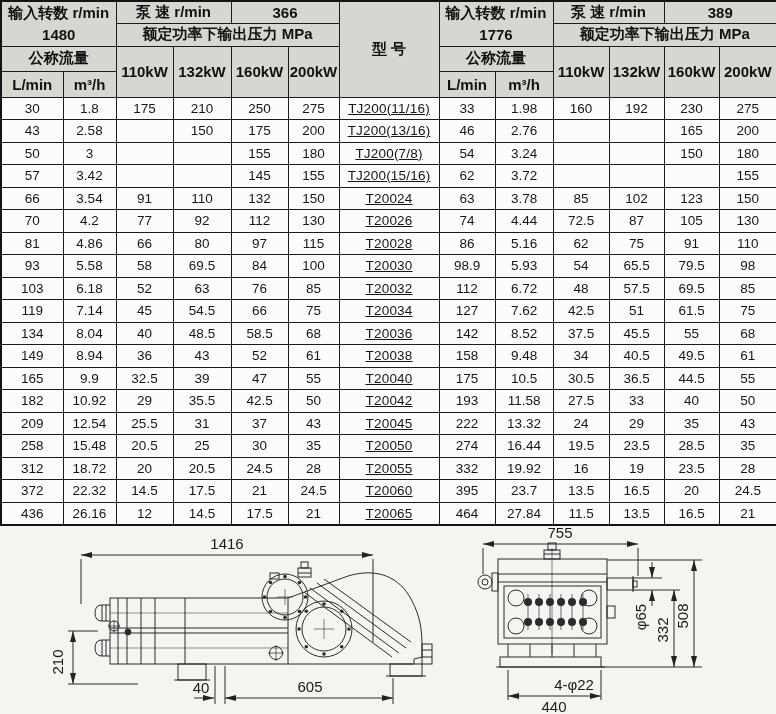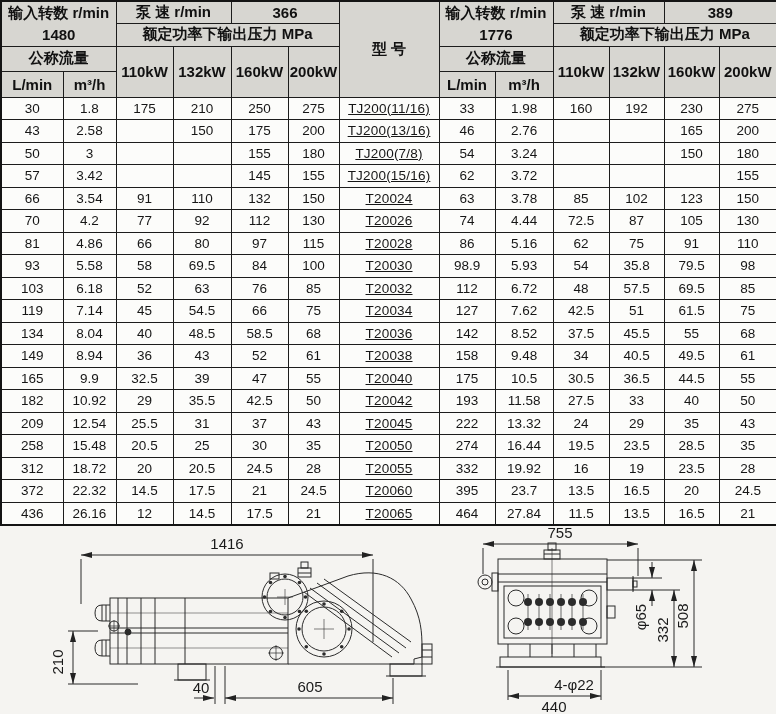--- a/index.html
+++ b/index.html
@@ -225,21 +225,21 @@
         <td>93</td>
         <td>5.58</td>
         <td>58</td>
         <td>69.5</td>
         <td>84</td>
         <td>100</td>
         <td class="model-col">T20030</td>
         <td>98.9</td>
         <td>5.93</td>
         <td>54</td>
-        <td>35.8</td>
+        <td>65.5</td>
         <td>79.5</td>
         <td>98</td>
       </tr>
       <tr>
         <td>103</td>
         <td>6.18</td>
         <td>52</td>
         <td>63</td>
         <td>76</td>
         <td>85</td>

